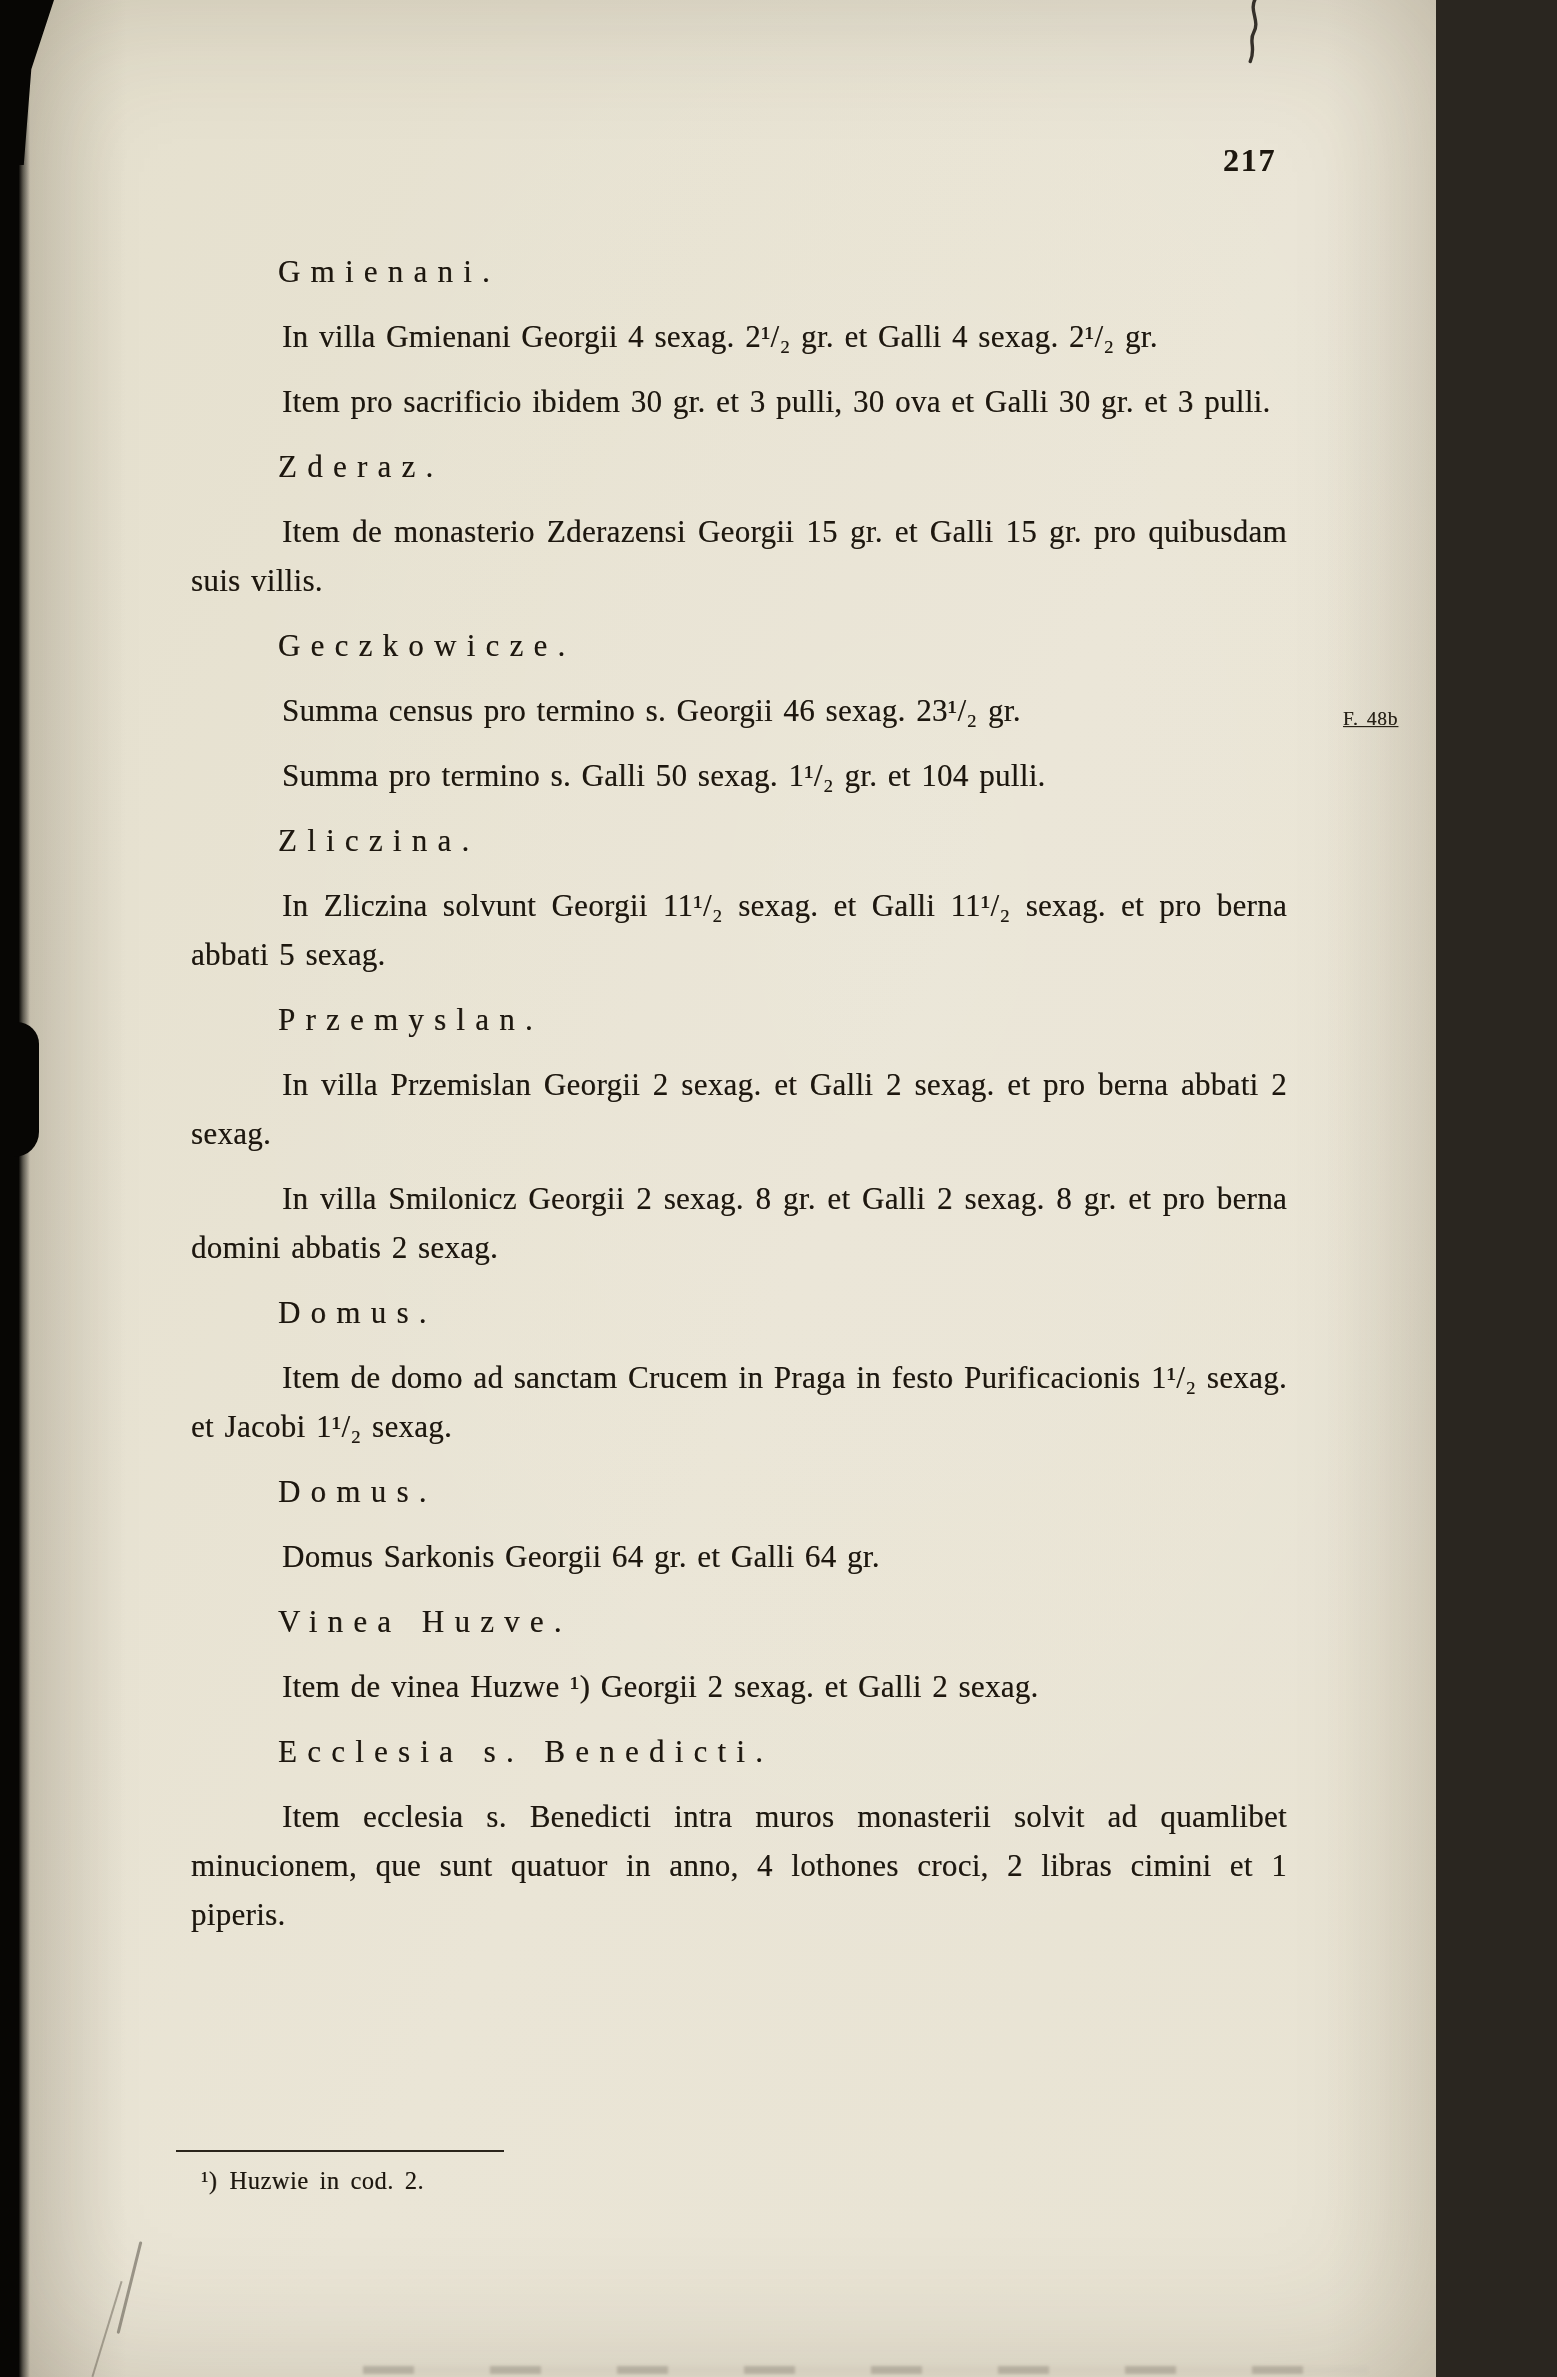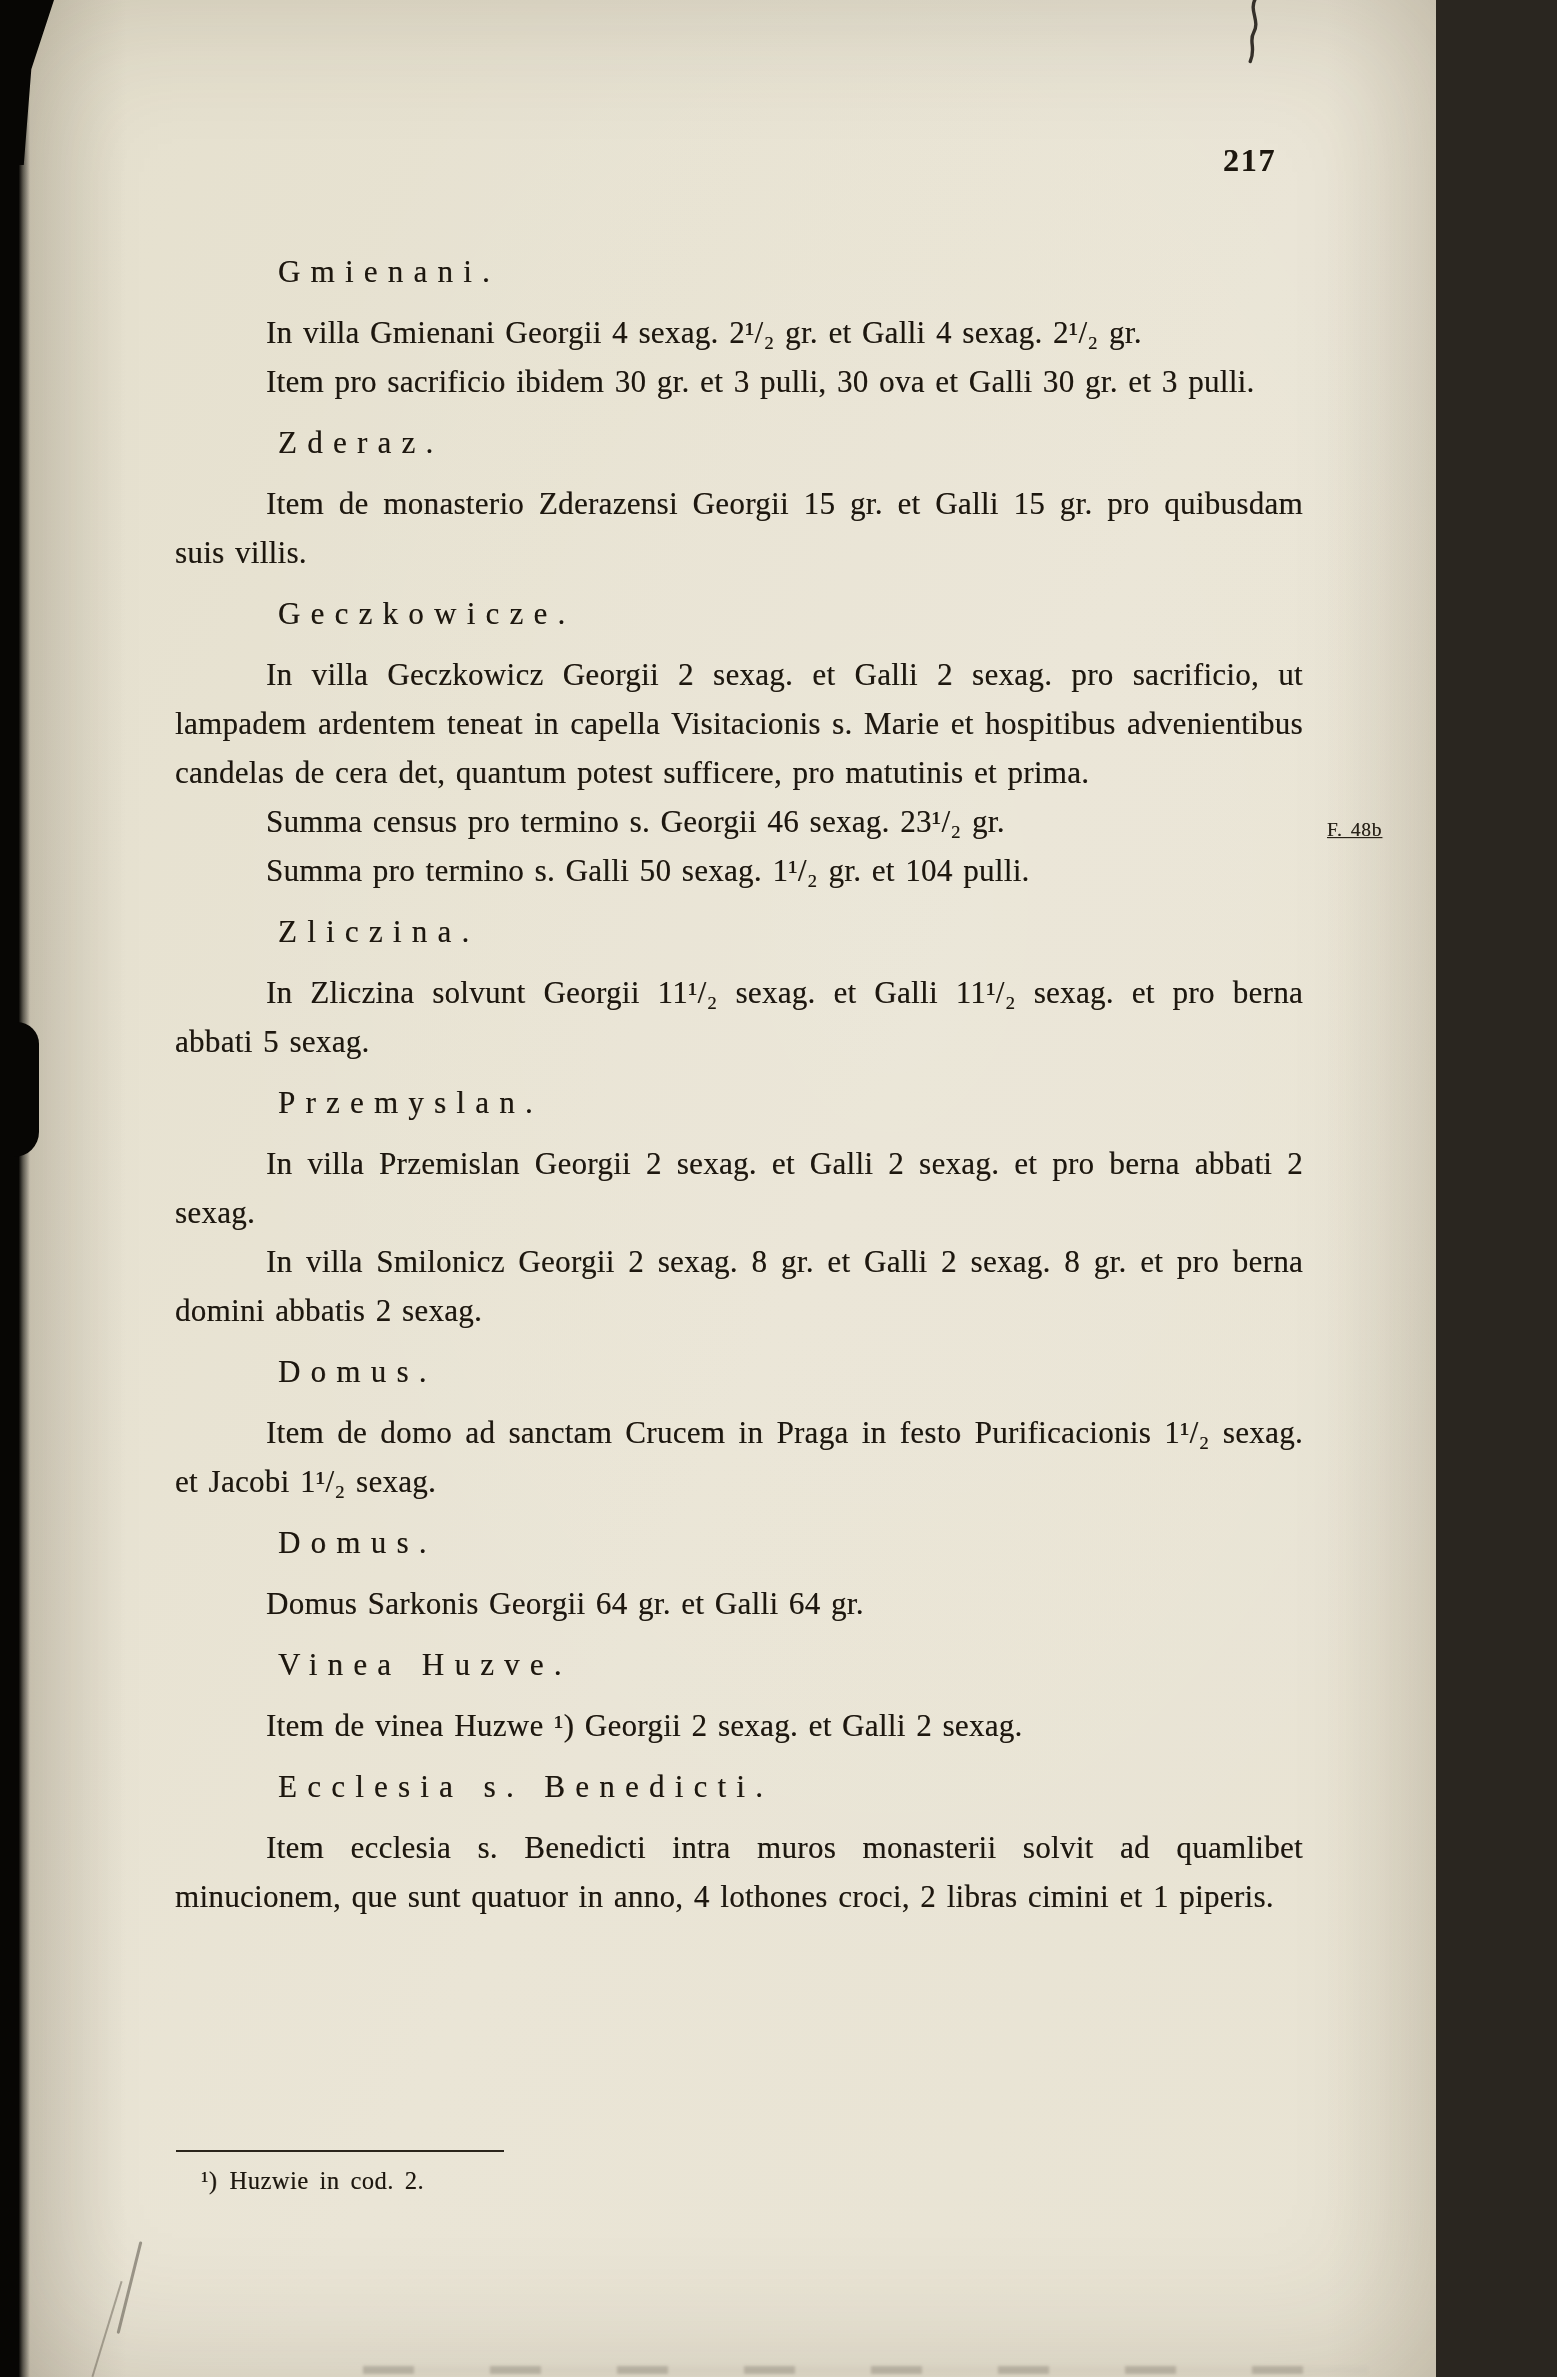--- a/index.html
+++ b/index.html
@@ -62,21 +62,21 @@
     font-size: 31px; line-height: 49px;
     letter-spacing: 0.3px; word-spacing: 2.5px;
     text-align: justify;
     text-shadow: 0.3px 0.3px 0 rgba(29,23,15,0.55);
   }
   .hd {
     margin: 12px; font-size: 31px; font-weight: normal;
     letter-spacing: 0.33em; text-indent: 91px; text-align: left;
     white-space: nowrap;
   }
-  .pg { margin: 0; text-indent: 91px; }
+  .pg { margin: 16px; text-indent: 91px; }
   .pg.with-note { position: relative; }
 
   .margin-note {
     position: absolute; left: 1152px; top: 7.6px;
     font-size: 19.4px; letter-spacing: 0.8px; white-space: nowrap;
     color: #272117; text-indent: 0; text-decoration: underline;
   }
 
   .footnote-rule {
     position: absolute; left: 176px; top: 2150px; width: 328px; height: 1.7px;
@@ -106,21 +106,20 @@
 
   <div class="page-number">217</div>
 
   <main class="text-block">
     <h3 class="hd">Gmienani.</h3>
     <p class="pg">In villa Gmienani Georgii 4 sexag. 2¹/₂ gr. et Galli 4 sexag. 2¹/₂ gr.</p>
     <p class="pg">Item pro sacrificio ibidem 30 gr. et 3 pulli, 30 ova et Galli 30 gr. et 3 pulli.</p>
     <h3 class="hd">Zderaz.</h3>
     <p class="pg">Item de monasterio Zderazensi Georgii 15 gr. et Galli 15 gr. pro quibusdam suis villis.</p>
     <h3 class="hd">Geczkowicze.</h3>
-    <p class="pg">In villa Geczkowicz Georgii 2 sexag. et Galli 2 sexag. pro sacrificio, ut lampadem ardentem teneat in capella Visitacionis s. Marie et hospitibus advenientibus candelas de cera det, quantum potest sufficere, pro matutinis et prima.</p>
 
     <p class="pg with-note">
       <span>Summa census pro termino s. Georgii 46 sexag. 23¹/₂ gr.</span>
       <span class="margin-note">F. 48b</span>
     </p>
 
     <p class="pg">Summa pro termino s. Galli 50 sexag. 1¹/₂ gr. et 104 pulli.</p>
     <h3 class="hd">Zliczina.</h3>
     <p class="pg">In Zliczina solvunt Georgii 11¹/₂ sexag. et Galli 11¹/₂ sexag. et pro berna abbati 5 sexag.</p>
     <h3 class="hd">Przemyslan.</h3>

